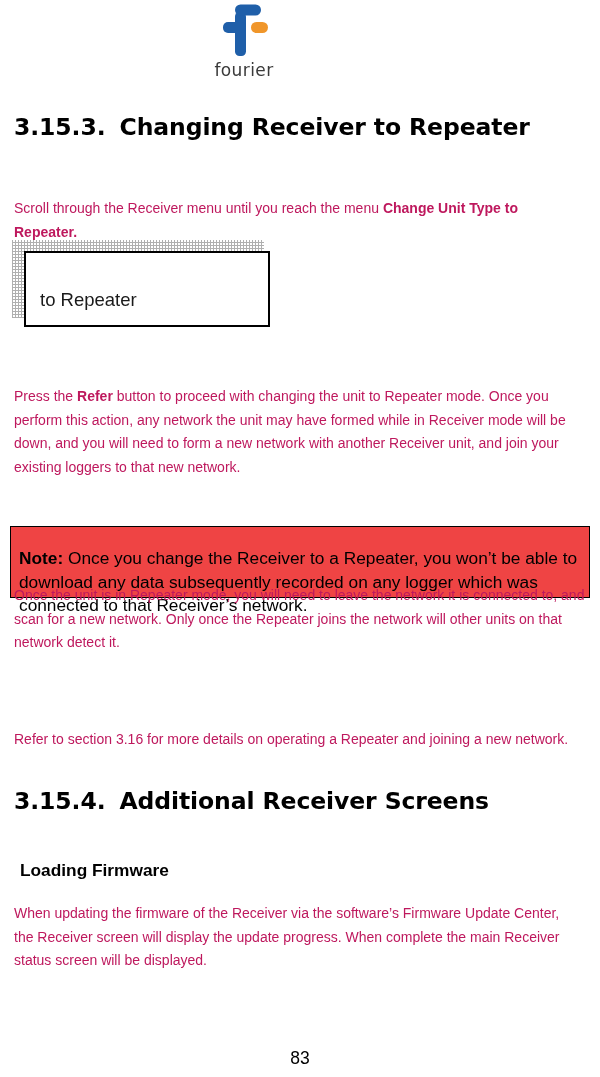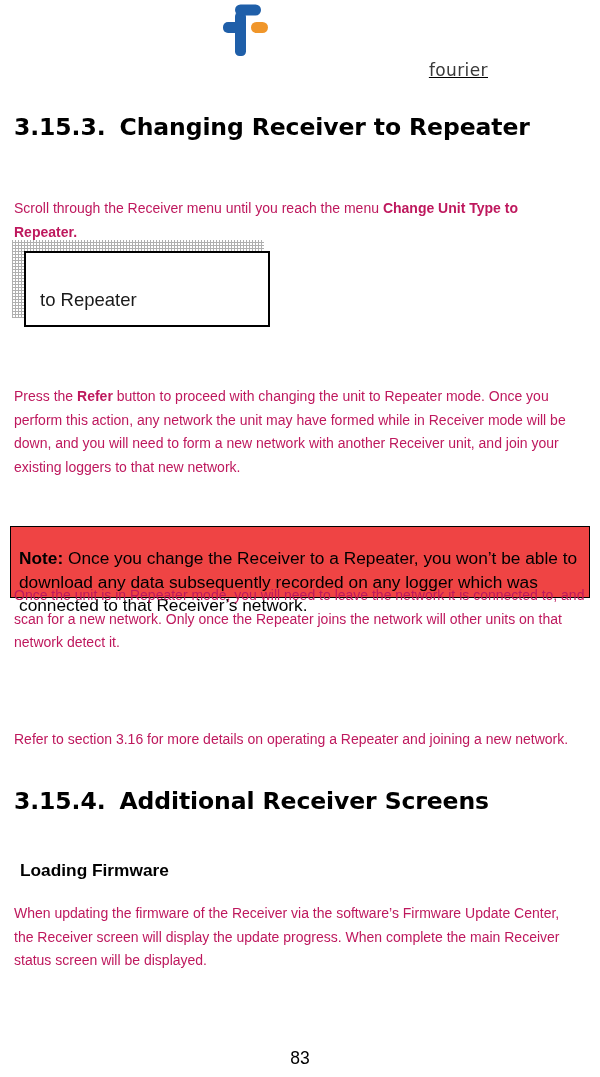--- a/index.html
+++ b/index.html
@@ -15,22 +15,21 @@
     color: #000000;
     overflow: hidden;
   }
 
   
   .logo-block {
     position: absolute;
     top: 4px;
     left: 0;
     width: 488px;
-    text-align: right;
-    text-decoration: underline;
+    text-align: center;
   }
   .logo-mark {
     display: block;
     margin: 0 auto;
     width: 60px;
     height: 54px;
   }
   .logo-word {
     display: block;
     margin-top: 2px;

